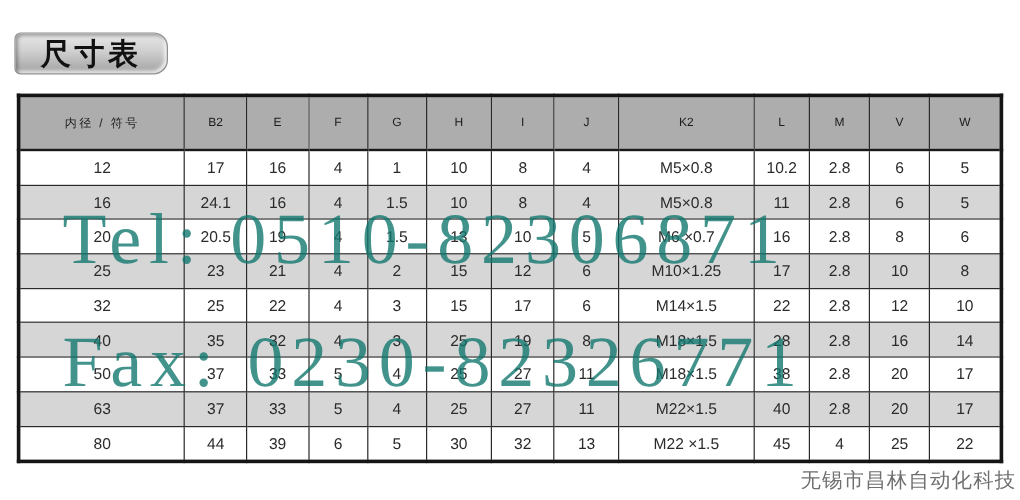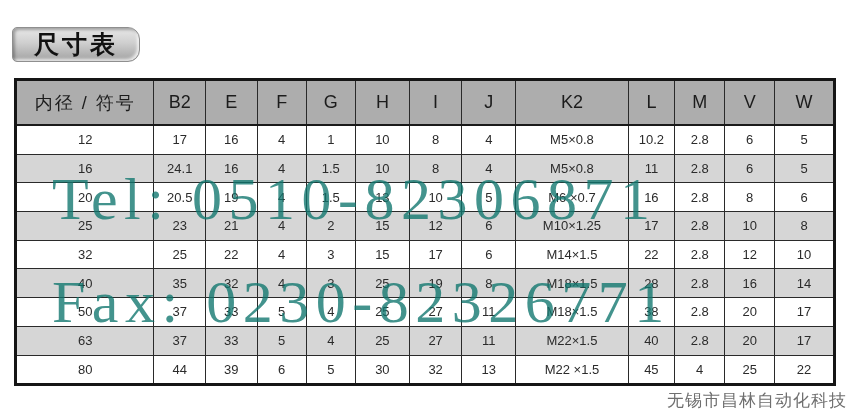--- a/index.html
+++ b/index.html
@@ -22,21 +22,21 @@
   .tbl-wrap{position:absolute;left:14px;top:78px;width:822px;}
   table{
     border-collapse:collapse;table-layout:fixed;width:822px;
     border:3px solid #151515;
   }
   th,td{
     border:1px solid #2a2a2a;text-align:center;vertical-align:middle;
     color:#2b2b2b;overflow:hidden;white-space:nowrap;
   }
   thead th{
-    background:#adadad;height:41px;font-size:18px;font-weight:normal;
+    background:#adadad;height:41px;font-size:10px;font-weight:normal;
     color:#1c1c1c;border-bottom:2px solid #1a1a1a;
   }
   thead th:first-child{letter-spacing:2px;}
   tbody td{height:25.7px;font-size:13px;background:#ffffff;}
   tbody tr:nth-child(even) td{background:#d6d6d6;}
   
   .wm{
     position:absolute;font-family:"Liberation Serif","DejaVu Serif",serif;
     color:#0f766e;opacity:.78;pointer-events:none;white-space:nowrap;
     font-size:60px;letter-spacing:6.5px;z-index:5;

